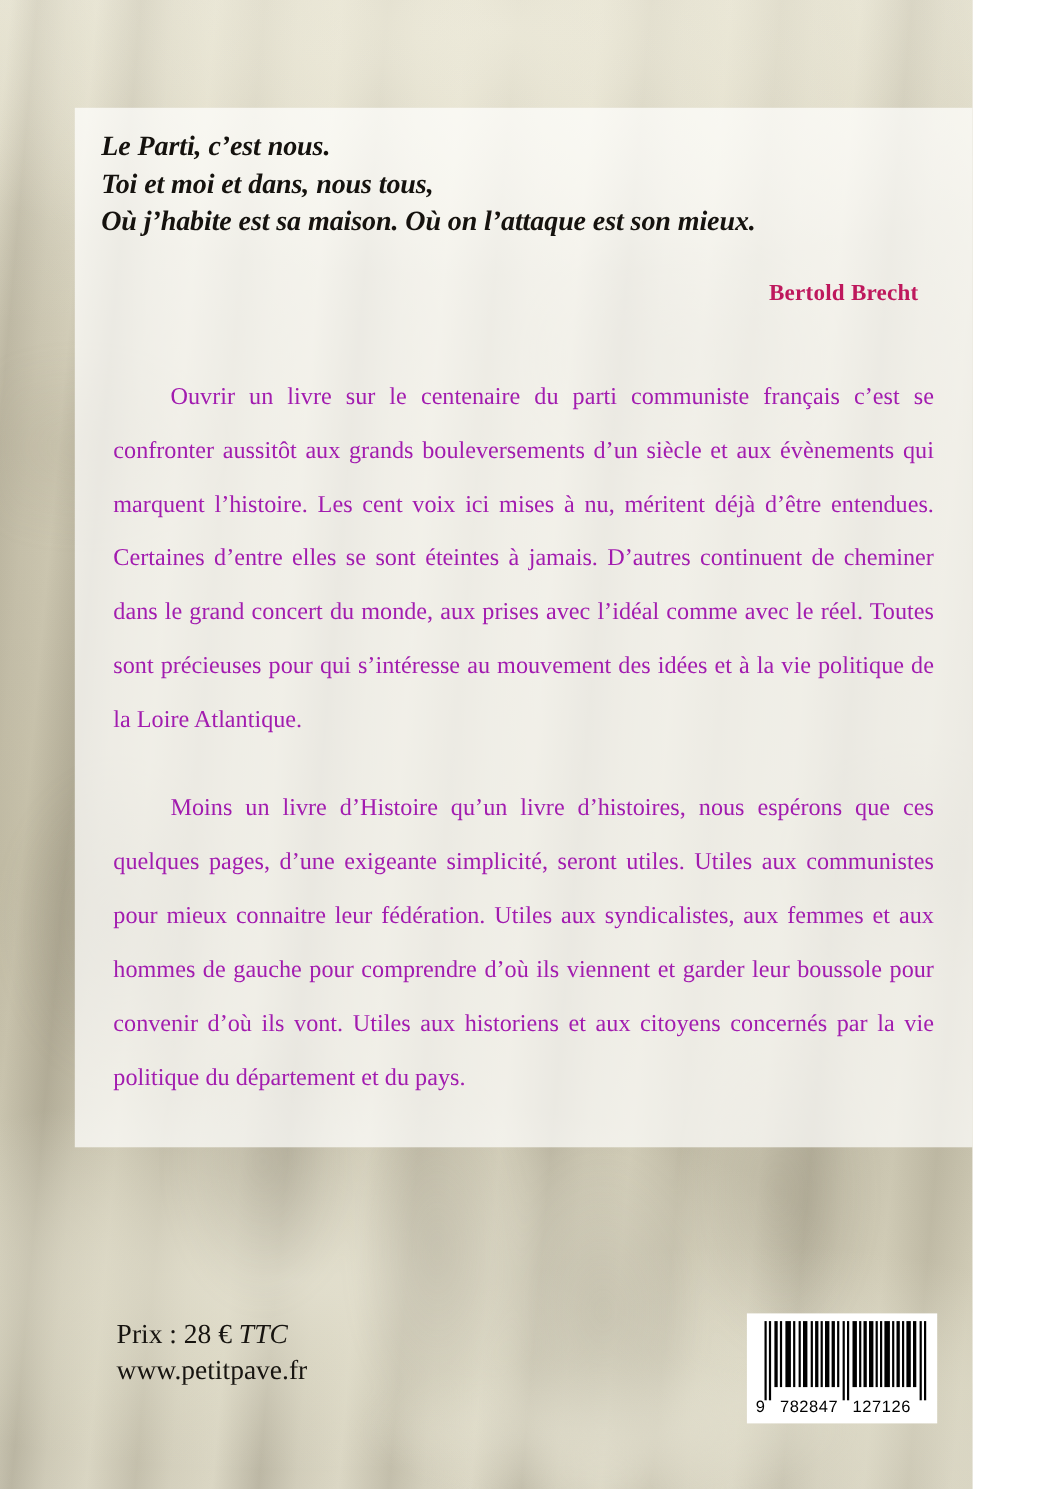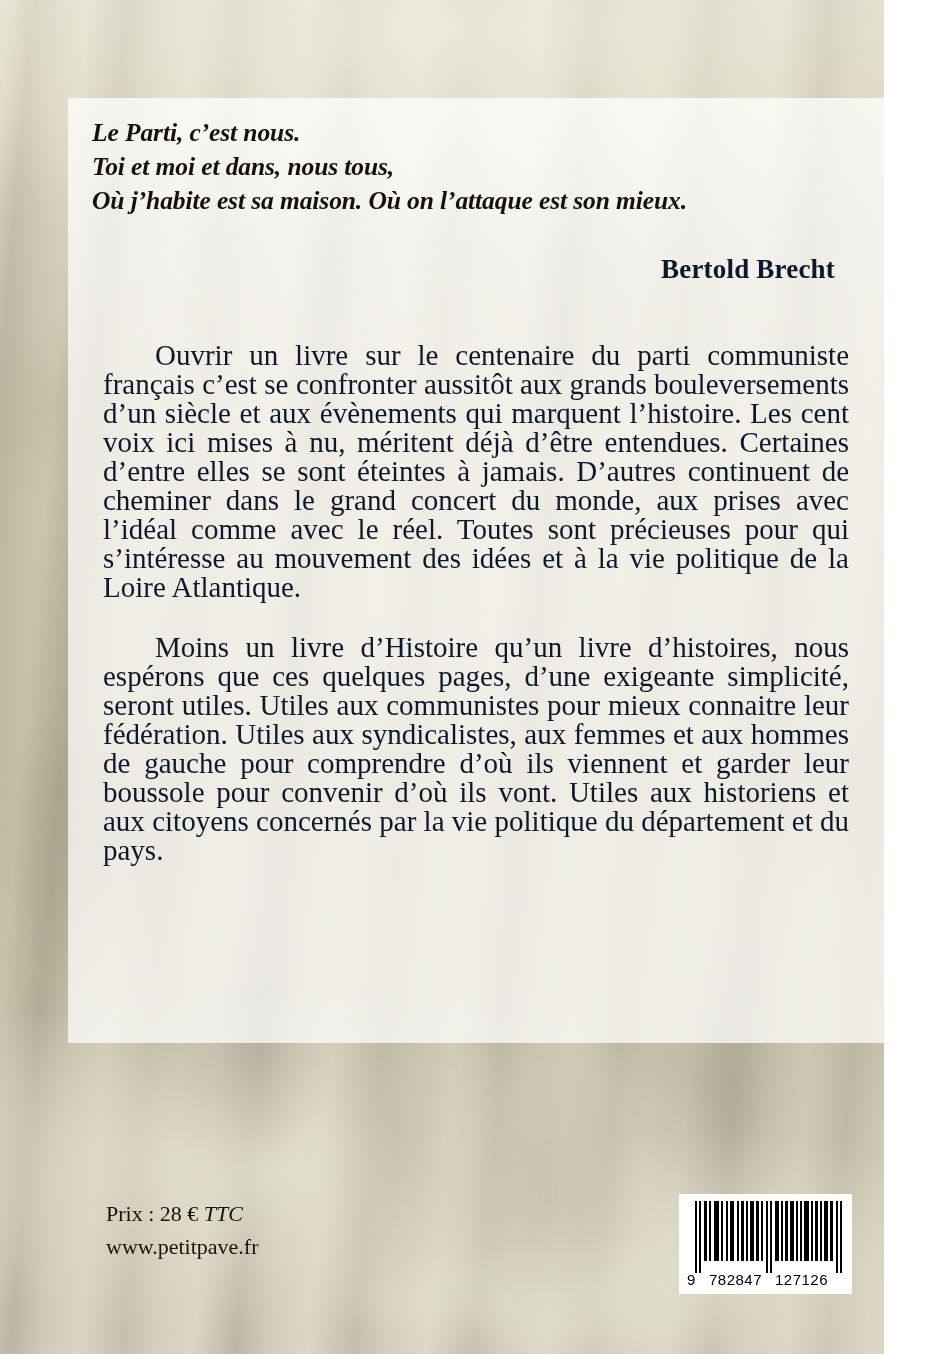--- a/index.html
+++ b/index.html
@@ -112,43 +112,43 @@
     letter-spacing: -0.1px;
     margin: 0;
     white-space: nowrap;
   }
   .quote-line { display: block; }
 
   .attribution {
     margin: 36px 30px 0 0;
     text-align: right;
     font-weight: bold;
-    font-size: 27px;
-    color: #0f172a;
+    font-size: 21px;
+    color: #be185d;
     letter-spacing: 0.2px;
   }
 
   .body-copy {
     margin: 56px 16px 0 11px;
-    font-size: 29px;
-    line-height: 29px;
-    color: #0f172a;
+    font-size: 22px;
+    line-height: 49px;
+    color: #a21caf;
     text-align: justify;
     text-justify: inter-word;
   }
   .body-copy p { margin: 0; }
   .body-copy p + p { margin-top: 31px; }
   .body-copy p { text-indent: 52px; }
 
   
   .footer {
     position: absolute;
     left: 106px;
     top: 1198px;
-    font-size: 22px;
+    font-size: 25px;
     line-height: 32.5px;
     color: #171410;
   }
   .footer .line { display: block; white-space: nowrap; }
   .price-ttc { font-style: italic; }
 
   
   .barcode-box {
     position: absolute;
     left: 679px;

